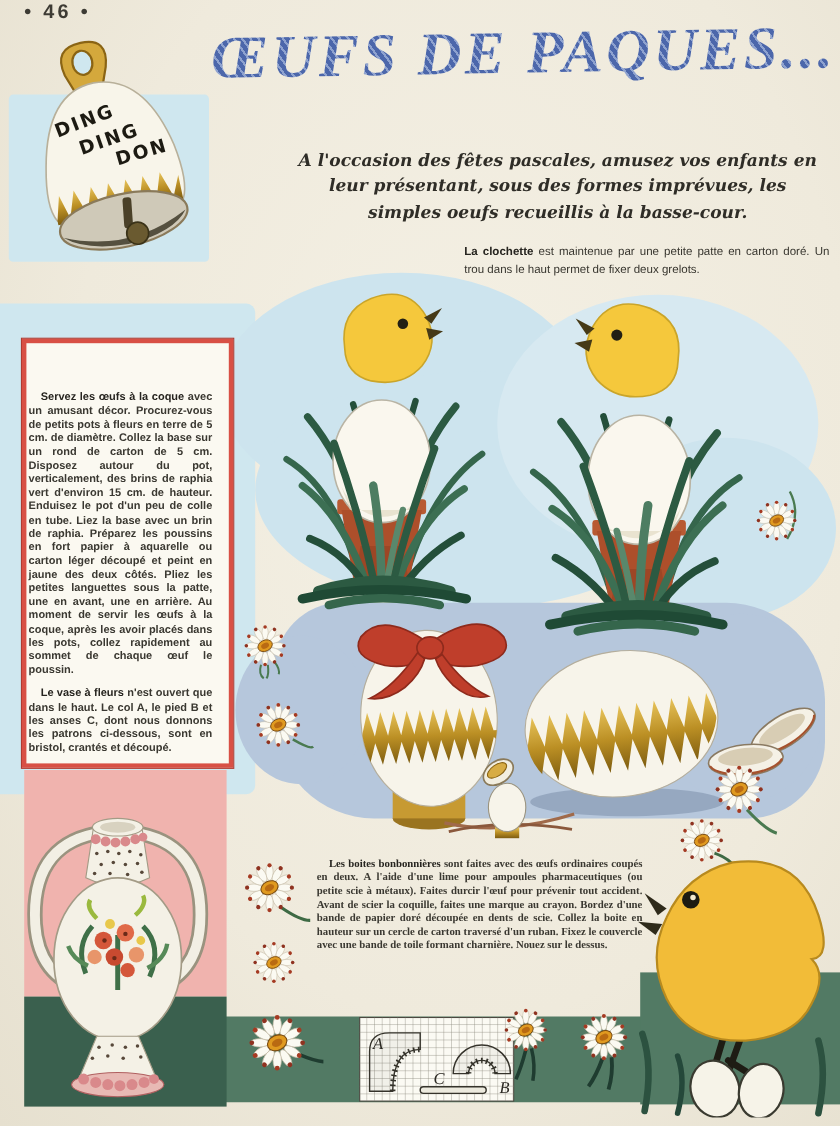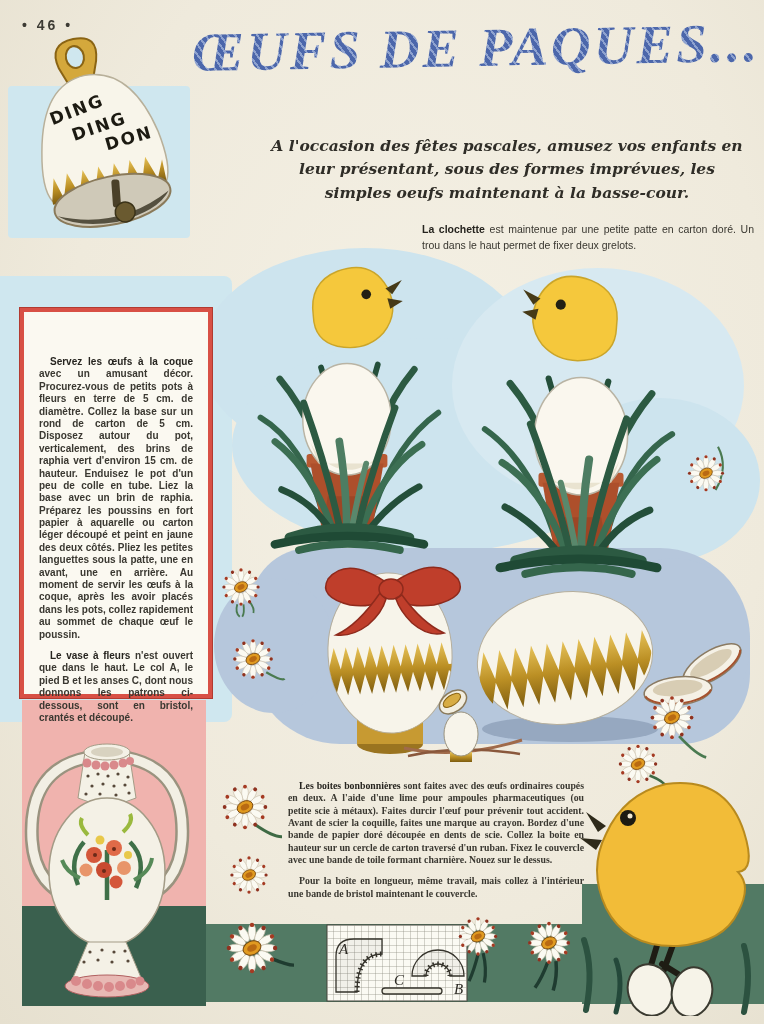--- a/index.html
+++ b/index.html
@@ -21,21 +21,21 @@
   .c4{left:560px;top:398px;width:200px;height:165px;background:#cde4ee;}
   .blob1{left:250px;top:548px;width:500px;height:196px;background:#b6c7dc;border-radius:60px 90px 70px 90px;}
   .blob2{left:214px;top:578px;width:120px;height:135px;background:#b6c7dc;border-radius:50%;}
   .blob3{left:598px;top:558px;width:152px;height:172px;background:#b6c7dc;border-radius:50%;}
   .vase-wrap{left:8px;top:700px;width:198px;height:308px;}
   .vase-pink{position:absolute;left:14px;top:0;width:184px;height:206px;background:#f0b3ae;}
   .vase-green{position:absolute;left:14px;top:206px;width:184px;height:100px;background:#3a604e;}
   .band{left:78px;top:924px;width:686px;height:78px;background:#527a64;border-radius:3px;}
   .band-right{left:582px;top:884px;width:182px;height:120px;background:#527a64;}
   
-  .page-number{left:22px;top:17px;font-size:14px;font-weight:bold;letter-spacing:3px;color:#3d3b34;}
+  .page-number{left:22px;top:0;font-size:18px;font-weight:bold;letter-spacing:3px;color:#3d3b34;}
   .title{
     left:192px;top:16px;width:566px;margin:0;
     font-family:"Liberation Serif",serif;font-style:italic;font-weight:bold;
     font-size:55px;letter-spacing:3px;white-space:nowrap;transform:rotate(-1deg);
     background:repeating-linear-gradient(55deg,#4c67ab 0 2px,#8ea2cf 2px 4px,#4c67ab 4px 6px);
     -webkit-background-clip:text;background-clip:text;color:transparent;-webkit-text-fill-color:transparent;
   }
   @supports not ((-webkit-background-clip:text) or (background-clip:text)){
     .title{background:none;color:#5b76b8;-webkit-text-fill-color:#5b76b8;}
   }
@@ -45,21 +45,21 @@
     font-size:15.5px;line-height:1.5;color:#2f2d27;z-index:20;
   }
   .caption{
     left:422px;top:222px;width:332px;margin:0;z-index:20;
     font-size:10.5px;line-height:1.5;color:#38362f;text-align:justify;
   }
   .caption b,.body-text b{font-weight:bold;color:#26241f;}
   .redbox{
     left:20px;top:308px;width:192px;height:390px;z-index:20;
     background:#fbf9f1;border:4px solid #d85045;outline:1px solid #b23a30;
-    box-sizing:border-box;padding:44px 15px 0 15px;
+    box-sizing:border-box;padding:44px 15px 0 2px;
   }
   .redbox p,.bonbon-text p{margin:0 0 9px 0;text-indent:11px;text-align:justify;}
   .redbox p{font-size:10px;line-height:1.24;font-weight:600;color:#3a3831;}
   .watermark{
     left:236px;top:546px;width:524px;z-index:40;text-align:center;
     font-family:"DejaVu Serif",serif;font-style:italic;font-weight:bold;
     font-size:42px;letter-spacing:1px;color:#f07ec2;text-shadow:0 0 2px rgba(255,240,250,.45);
   }
   .bonbon-text{left:288px;top:780px;width:296px;z-index:20;}
   .bonbon-text p{font-size:9.8px;line-height:1.26;font-weight:600;color:#3a3831;font-family:Liberation Serif, serif;}
@@ -420,27 +420,26 @@
       <path d="M0 28 Q-6 52 -14 70 M8 26 Q14 50 10 72" stroke="#1f3c30" stroke-width="5" fill="none"></path>
       <use href="#daisy" x="-32" y="-32" width="64" height="64"></use>
     </svg>
   <svg class="abs z15" style="left:514px;top:906px" width="70" height="92" viewBox="-50 -50 100 126">
       <path d="M-2 28 Q-10 50 -20 64 M10 26 Q12 48 6 68" stroke="#1f3c30" stroke-width="5" fill="none"></path>
       <use href="#daisy" x="-32" y="-32" width="64" height="64"></use>
     </svg>
 
   <div class="abs page-number">• 46 •</div>
   <h1 class="abs title">ŒUFS DE PAQUES...</h1>
-  <p class="abs intro">A l'occasion des fêtes pascales, amusez vos enfants en leur présentant, sous des formes imprévues, les simples oeufs maintenant à la basse-cour.</p>
+  <p class="abs intro">A l'occasion des fêtes pascales, amusez vos enfants en leur présentant, sous des formes imprévues, les simples oeufs recueillis à la basse-cour.</p>
   <p class="abs caption"><b>La clochette</b><span> est maintenue par une petite patte en carton doré. Un trou dans le haut permet de fixer deux grelots.</span></p>
 
   <div class="abs redbox">
     <p class="body-text"><b>Servez les œufs à la coque</b><span> avec un amusant décor. Procurez-vous de petits pots à fleurs en terre de 5 cm. de diamètre. Collez la base sur un rond de carton de 5 cm. Disposez autour du pot, verticalement, des brins de raphia vert d'environ 15 cm. de hauteur. Enduisez le pot d'un peu de colle en tube. Liez la base avec un brin de raphia. Préparez les poussins en fort papier à aquarelle ou carton léger découpé et peint en jaune des deux côtés. Pliez les petites languettes sous la patte, une en avant, une en arrière. Au moment de servir les œufs à la coque, après les avoir placés dans les pots, collez rapidement au sommet de chaque œuf le poussin.</span></p>
     <p class="body-text"><b>Le vase à fleurs</b><span> n'est ouvert que dans le haut. Le col A, le pied B et les anses C, dont nous donnons les patrons ci-dessous, sont en bristol, crantés et découpé.</span></p>
   </div>
 
 
   <div class="abs bonbon-text">
     <p class="body-text"><b>Les boites bonbonnières</b><span> sont faites avec des œufs ordinaires coupés en deux. A l'aide d'une lime pour ampoules pharmaceutiques (ou petite scie à métaux). Faites durcir l'œuf pour prévenir tout accident. Avant de scier la coquille, faites une marque au crayon. Bordez d'une bande de papier doré découpée en dents de scie. Collez la boite en hauteur sur un cercle de carton traversé d'un ruban. Fixez le couvercle avec une bande de toile formant charnière. Nouez sur le dessus.</span></p>
-    <p class="body-text">Pour la boîte en longueur, même travail, mais collez à l'intérieur une bande de bristol maintenant le couvercle.</p>
   </div>
 
 </div>
 
 </body></html>

